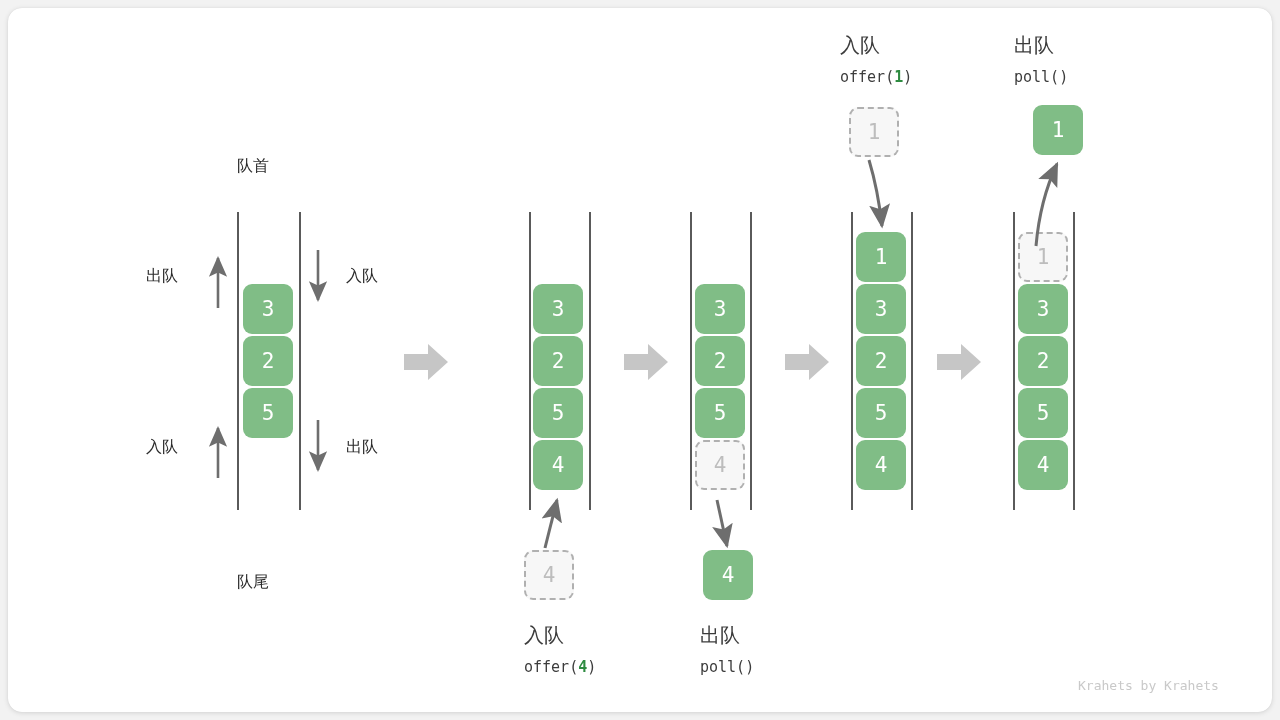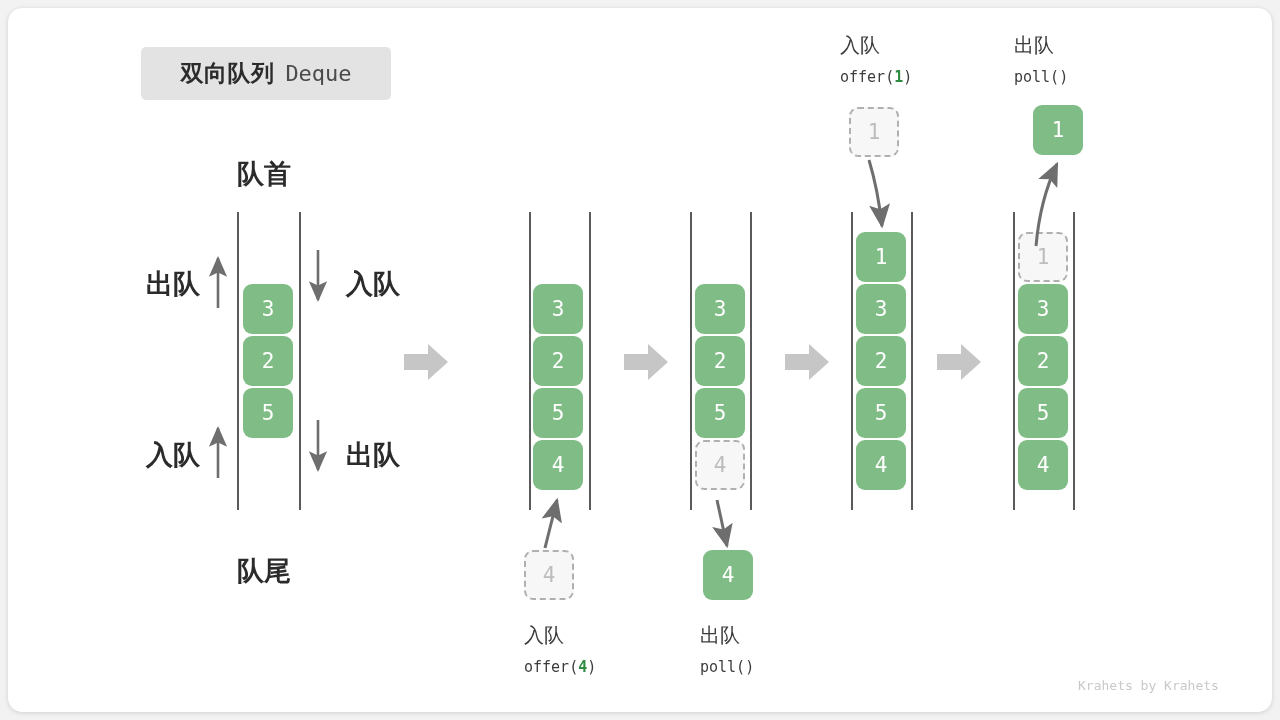--- a/index.html
+++ b/index.html
@@ -55,22 +55,22 @@
   .title-en {
     font-family: "DejaVu Sans Mono", "Liberation Mono", monospace;
     font-size: 22px;
     font-weight: 400;
     color: #4b4b4b;
   }
 
   
   .label-cn {
     font-family: "DejaVu Sans", "Liberation Sans", sans-serif;
-    font-size: 27px;
-    font-weight: 700;
+    font-size: 16px;
+    font-weight: 400;
     color: #2b2b2b;
     white-space: nowrap;
   }
   .op-cn {
     font-family: "DejaVu Sans", "Liberation Sans", sans-serif;
     font-size: 20px;
     font-weight: 400;
     color: #3c3c3c;
     white-space: nowrap;
   }
@@ -129,27 +129,23 @@
     color: #c9c9c9;
     white-space: nowrap;
   }
 </style>
 </head>
 <body>
 
 <div id="canvas">
   <div class="card"></div>
 
-  <div class="abs title-badge">
-    <span class="title-cn">双向队列</span>
-    <span class="title-en">Deque</span>
-  </div>
 
   <div class="abs label-cn" style="left:237px; top:156px;">队首</div>
-  <div class="abs label-cn" style="left:237px; top:553px;">队尾</div>
+  <div class="abs label-cn" style="left:237px; top:572px;">队尾</div>
 
   <div class="abs rail" style="left:237px; top:212px; height:298px;"></div>
   <div class="abs rail" style="left:299px; top:212px; height:298px;"></div>
 
   <div class="abs label-cn" style="left:146px; top:266px;">出队</div>
   <div class="abs label-cn" style="left:346px; top:266px;">入队</div>
   <div class="abs label-cn" style="left:146px; top:437px;">入队</div>
   <div class="abs label-cn" style="left:346px; top:437px;">出队</div>
 
   <div class="abs cell solid" style="left:243px; top:284px;">3</div>

